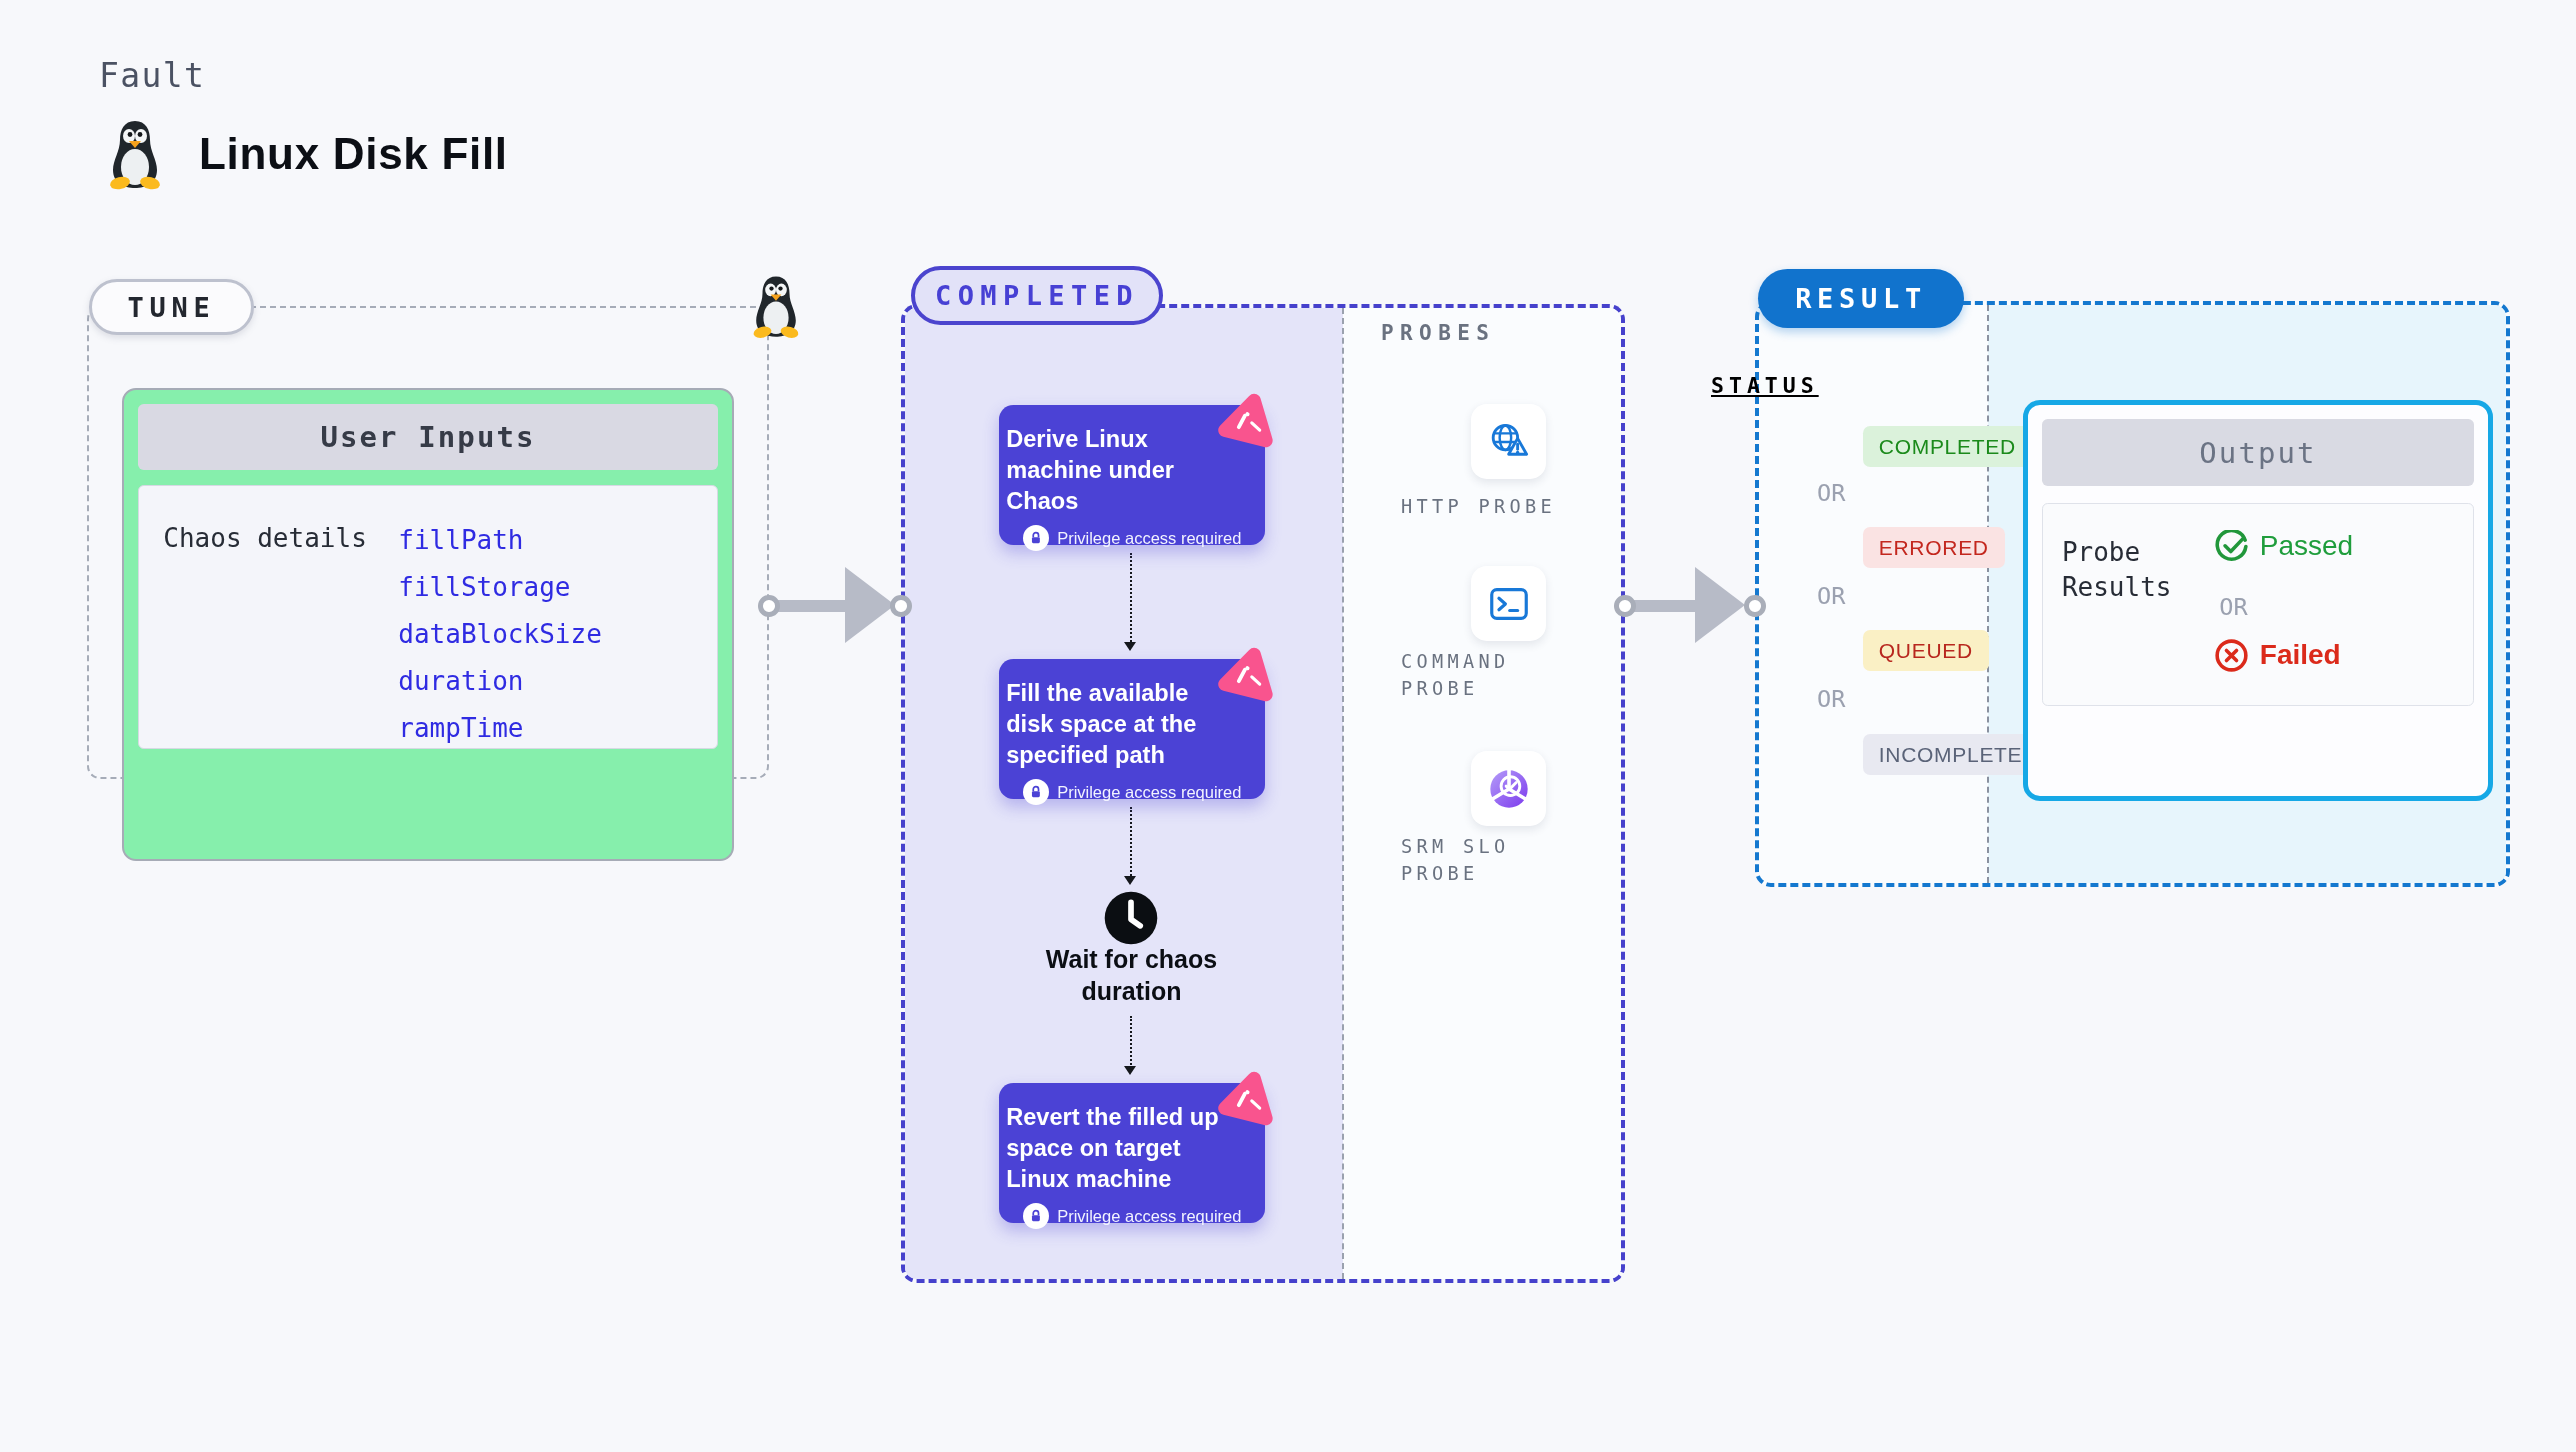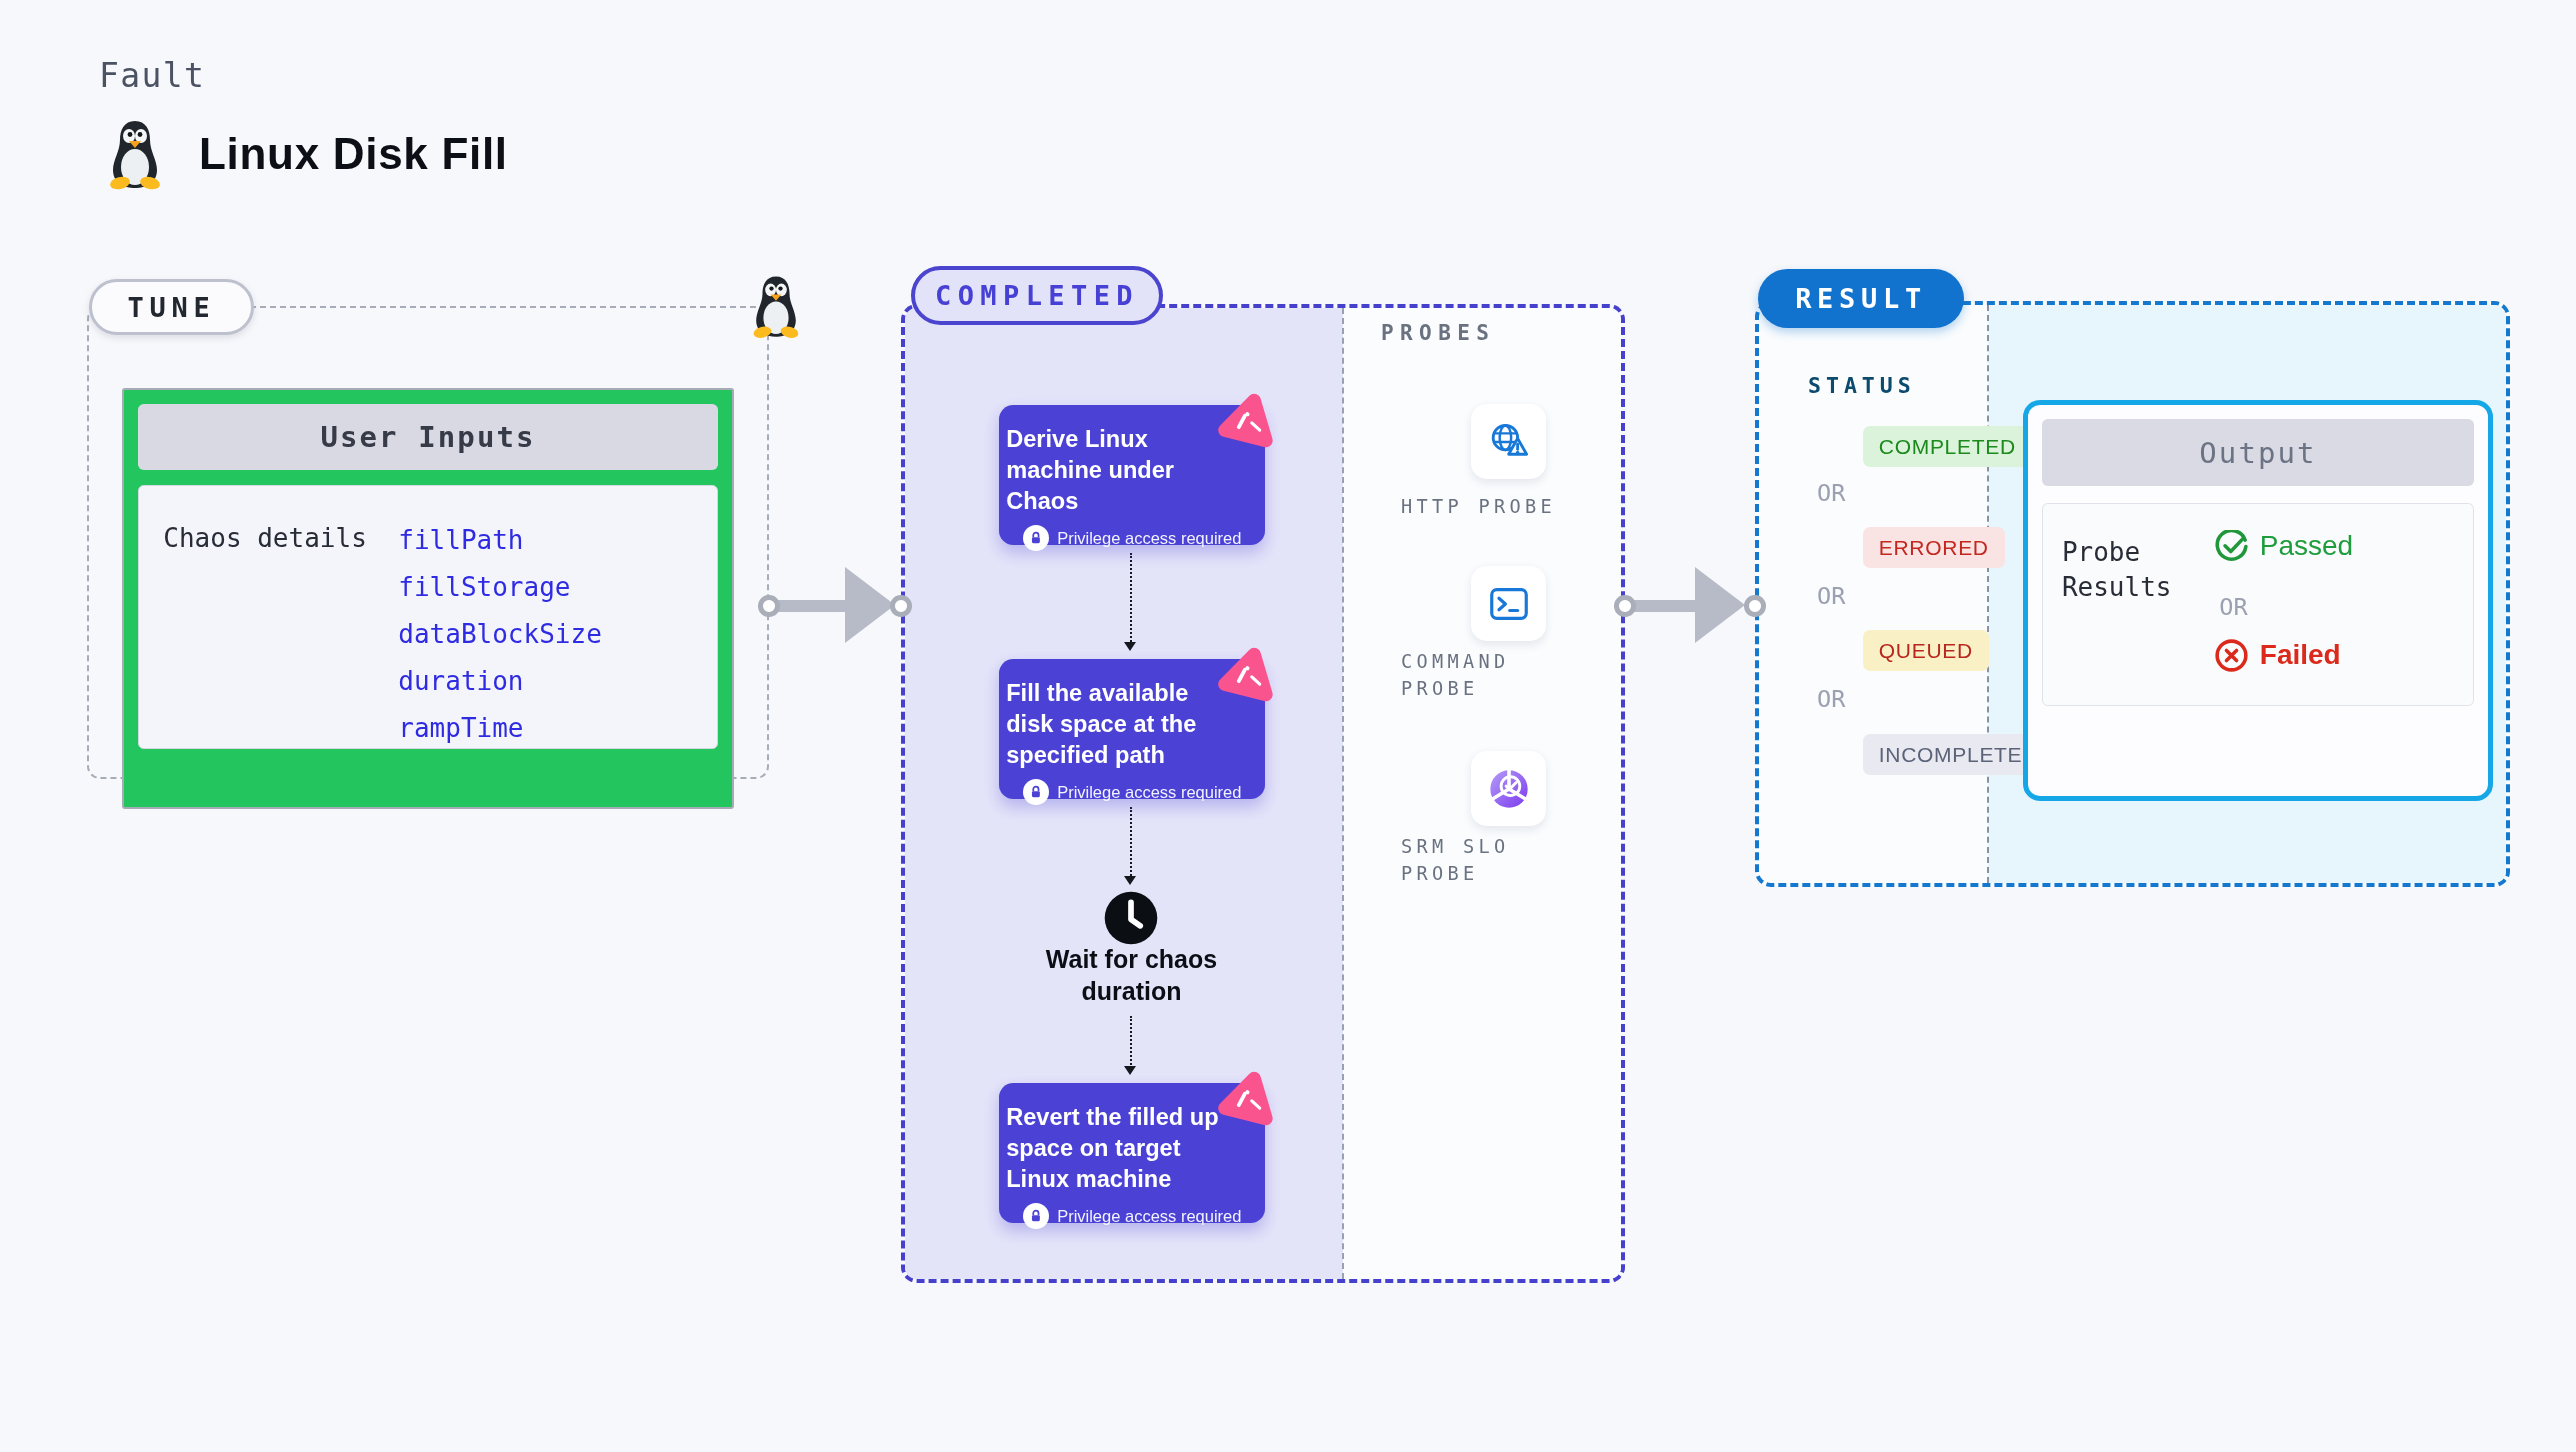--- a/index.html
+++ b/index.html
@@ -22,22 +22,22 @@
                border:3.6px solid #BDC1CE; color:#23272F; letter-spacing:5.7px;
                box-shadow:0 2.9px 7.2px rgba(100,105,130,.18); }
   .exec-pill { left:911px; top:266px; width:252px; height:59px; background:#E2E2F8;
                border:4.3px solid #4B44CE; color:#4740D4; letter-spacing:6.4px; }
   .result-pill { left:1758px; top:269px; width:206px; height:59px; background:#1173CD;
                color:#FFFFFF; letter-spacing:5.7px; box-shadow:0 4.3px 10px rgba(17,115,205,.3); }
 
   
   .tune-box { left:87px; top:306px; width:682px; height:473px;
               border:2.9px dashed #A6ACB8; border-radius:13px; }
-  .ui-card { left:122px; top:388px; width:612px; height:421px; background:#22c55e;
-             border:2.9px solid #A6ABB6; border-radius:3px; padding:14.3px; }
+  .ui-card { left:122px; top:388px; width:612px; height:473px; background:#86efac;
+             border:2.9px solid #A6ABB6; border-radius:14px; padding:14.3px; }
   .ui-header { height:66px; background:#D9D9E3; border-radius:5.7px;
                display:flex; align-items:center; justify-content:center;
                font-size:29px; font-weight:bold; color:#363B47; letter-spacing:2.1px; }
   .ui-body { position:relative; margin-top:14.3px; height:264px; background:#F4F5FA;
              border:1.4px solid #D6D9E3; border-radius:5.7px; }
   .ui-rowlabel { position:absolute; left:24px; top:37px; font-size:26px; color:#272C36; }
   .ui-params { position:absolute; left:259px; top:31.5px; }
   .param { font-size:26px; line-height:47px; color:#2F2BE2; }
 
   
@@ -80,22 +80,22 @@
                 box-shadow:0 3.6px 8.6px rgba(40,50,80,.10); z-index:3; }
   .probe-label { position:absolute; left:1401px; width:215px; text-align:left;
                  font-size:18.6px; color:#6A7280; letter-spacing:4.3px; line-height:26.5px; z-index:3; }
 
   
   .result-box { left:1755px; top:301px; width:755px; height:586px; background:#FAFCFE;
                 border:4.3px dashed #1478CF; border-radius:15.8px; overflow:hidden; }
   .result-output-fill { position:absolute; left:229px; top:0; bottom:0; right:0; background:#E7F5FC; }
   .result-divider { position:absolute; left:228px; top:0; bottom:0; width:0;
                     border-left:2.9px dashed #8A91A0; }
-  .status-heading { left:1808px; top:373px; font-size:21.5px; font-weight:bold;
-                    color:#0c4a6e; letter-spacing:5px; z-index:3; }
+  .status-heading { left:1711px; top:373px; font-size:21.5px; font-weight:bold;
+                    color:#000000; letter-spacing:5px; z-index:3;text-decoration:underline; }
   .status-pill { position:absolute; left:1863px; display:inline-block; padding:8.6px 15.8px;
                  border-radius:7.2px; font-size:21px; font-weight:normal; letter-spacing:0.7px; z-index:3; }
   .or-label { position:absolute; font-size:23.6px; color:#9BA1B0; z-index:3;
               font-family:"DejaVu Sans Mono", monospace; }
 
   .output-card { left:2023px; top:400px; width:470px; height:401px; background:#FDFDFF;
                  border:5px solid #16A8E6; border-radius:17px; padding:14.3px; z-index:3; }
   .output-header { height:67px; background:#D9DAE3; border-radius:5.7px;
                    display:flex; align-items:center; justify-content:center;
                    font-size:29px; color:#6B7384; letter-spacing:2.1px; }

